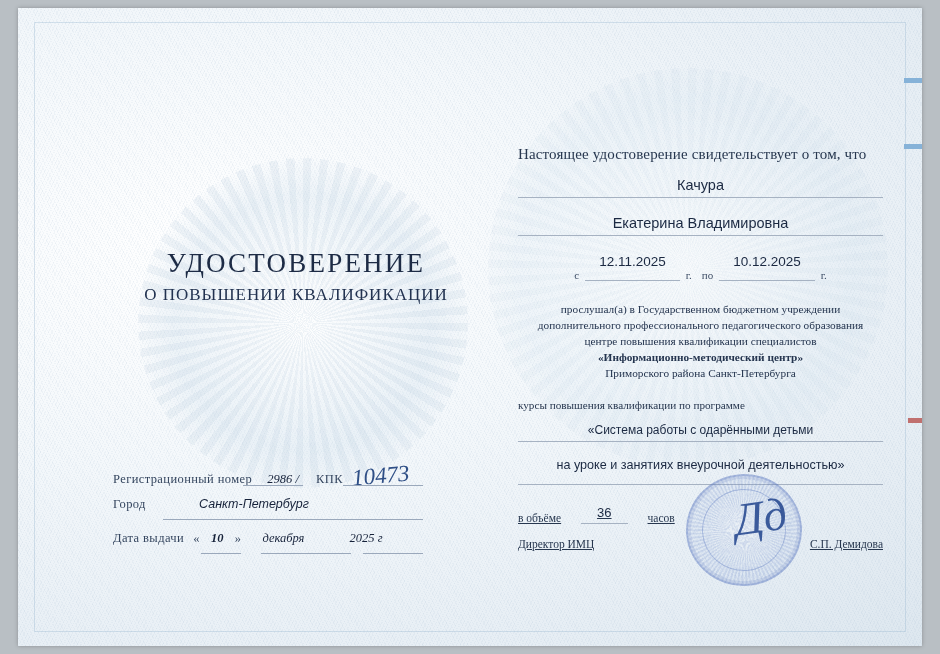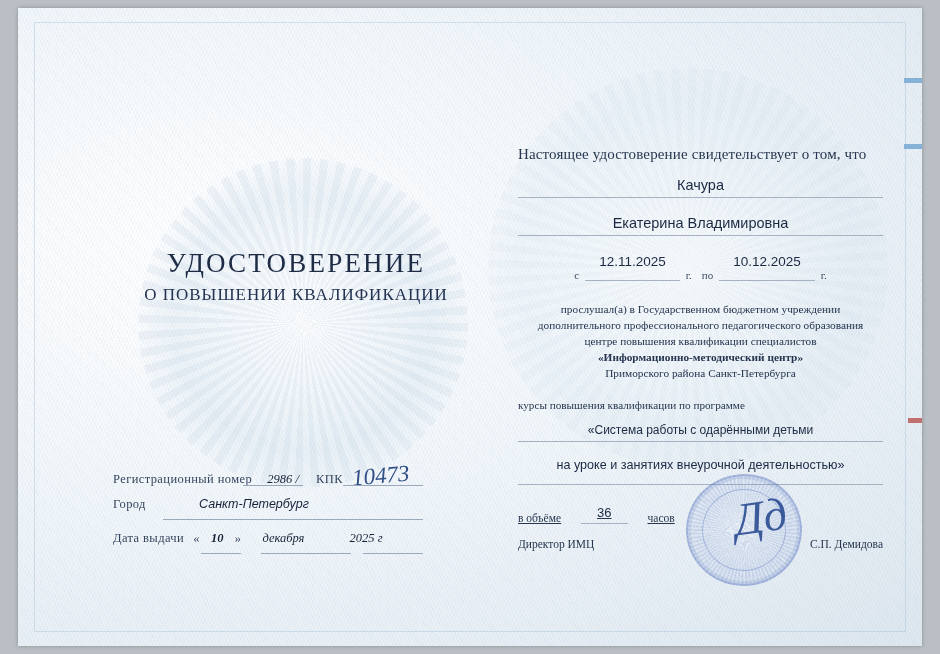--- a/index.html
+++ b/index.html
@@ -260,20 +260,21 @@
   .sign-row {
     position: absolute;
     left: 0;
     top: 392px;
     width: 365px;
     display: flex;
     justify-content: space-between;
     align-items: flex-end;
     font-size: 11.5px;
     color: #27374f;
+    text-decoration: underline;
   }
   .sign-name {
     font-size: 11.5px;
     color: #27374f;
   }
 
   
   .stamp {
     position: absolute;
     left: 668px;

